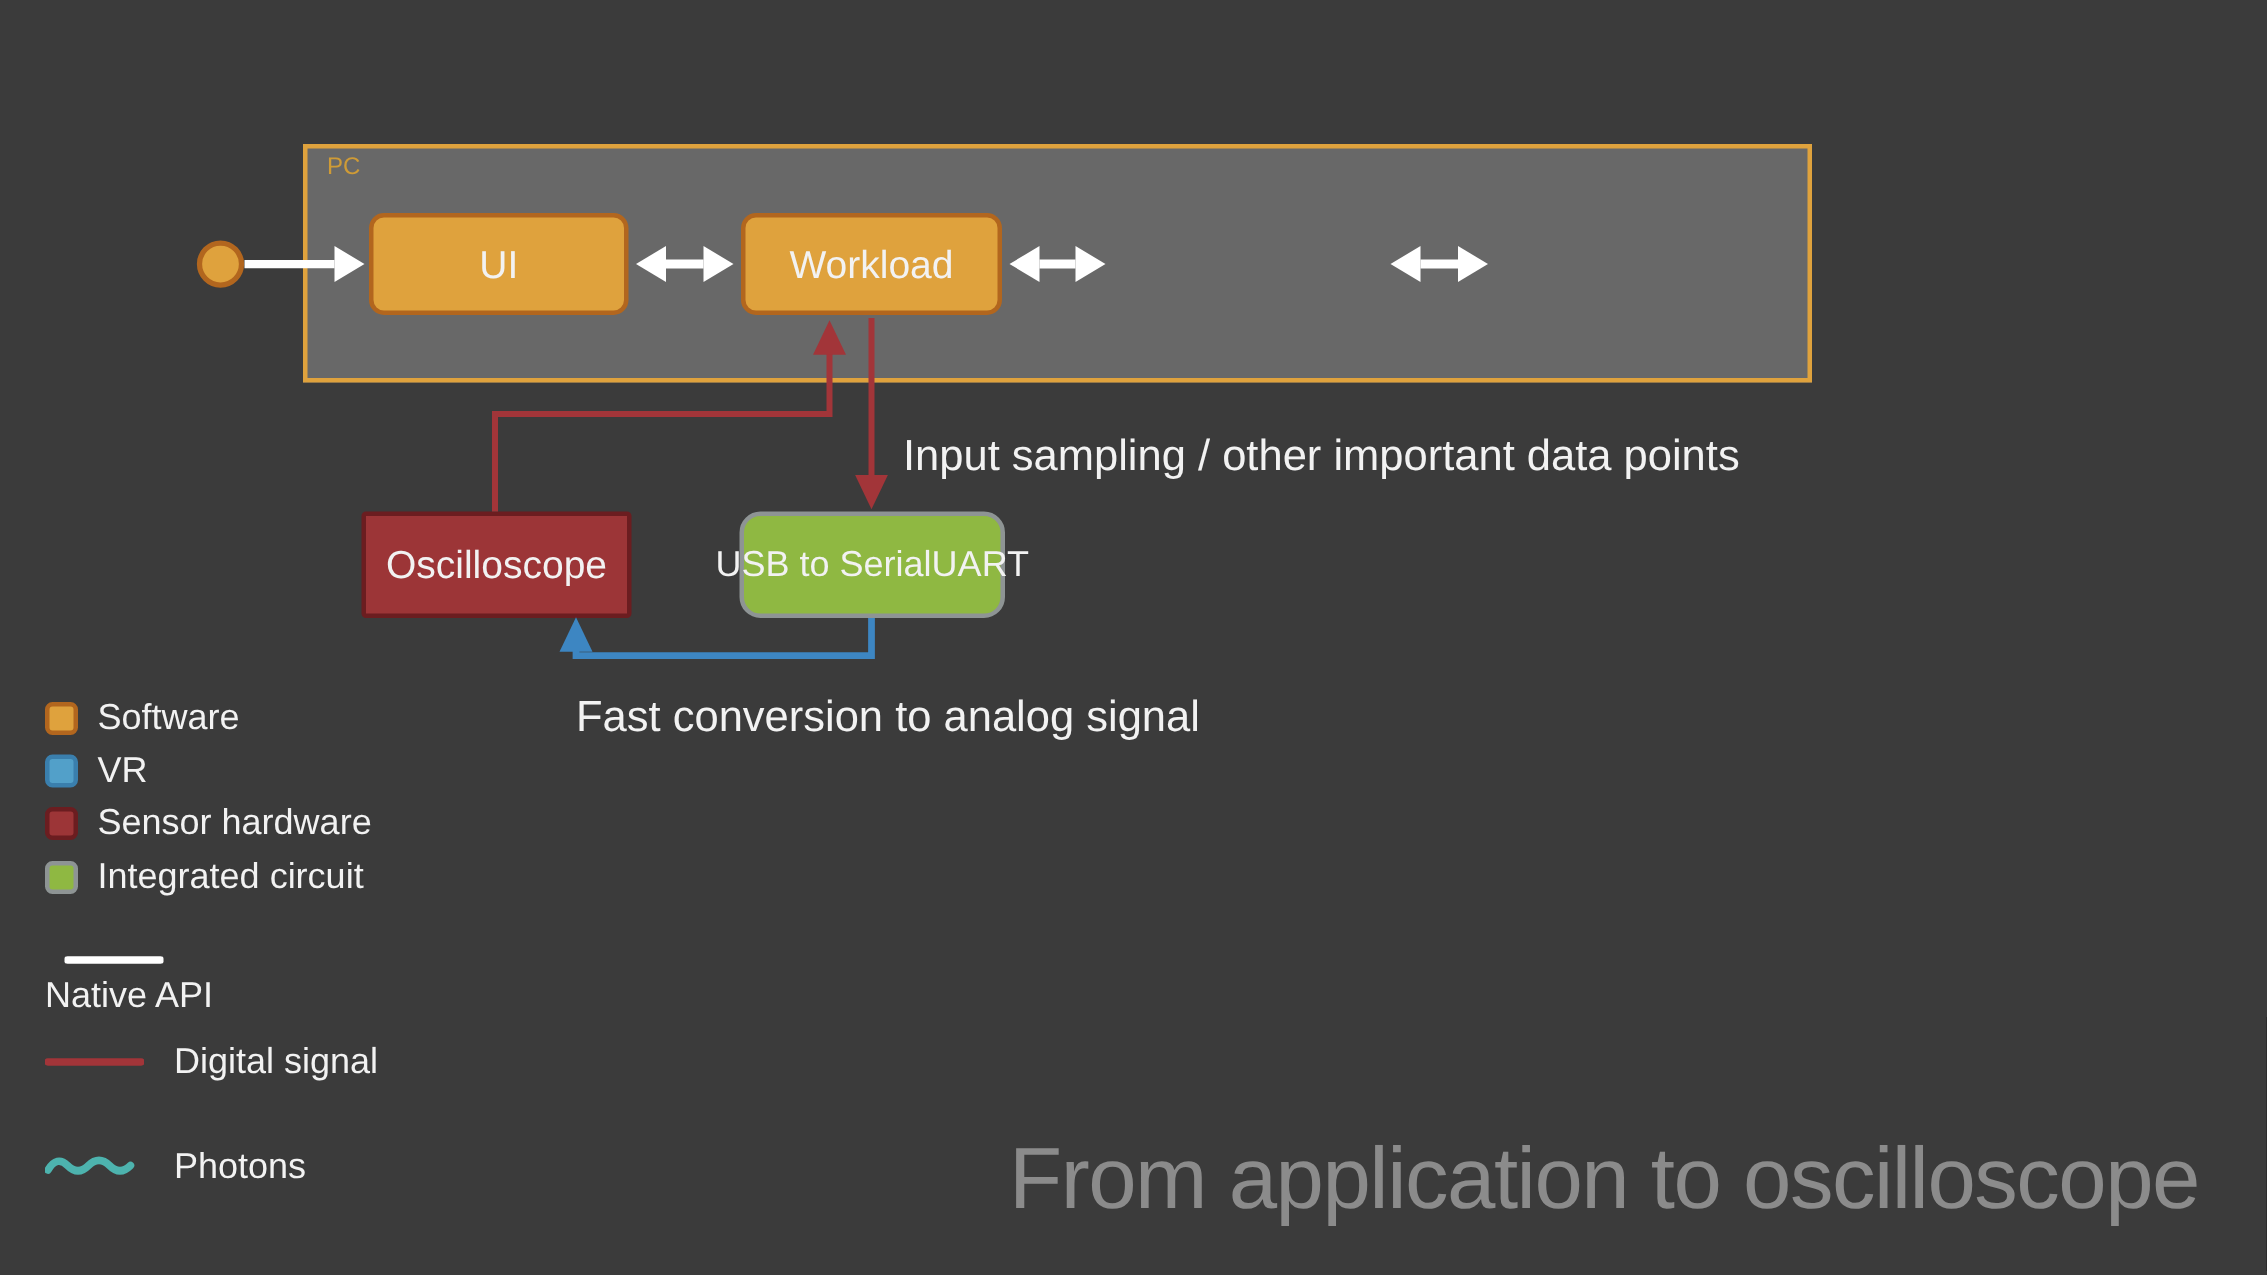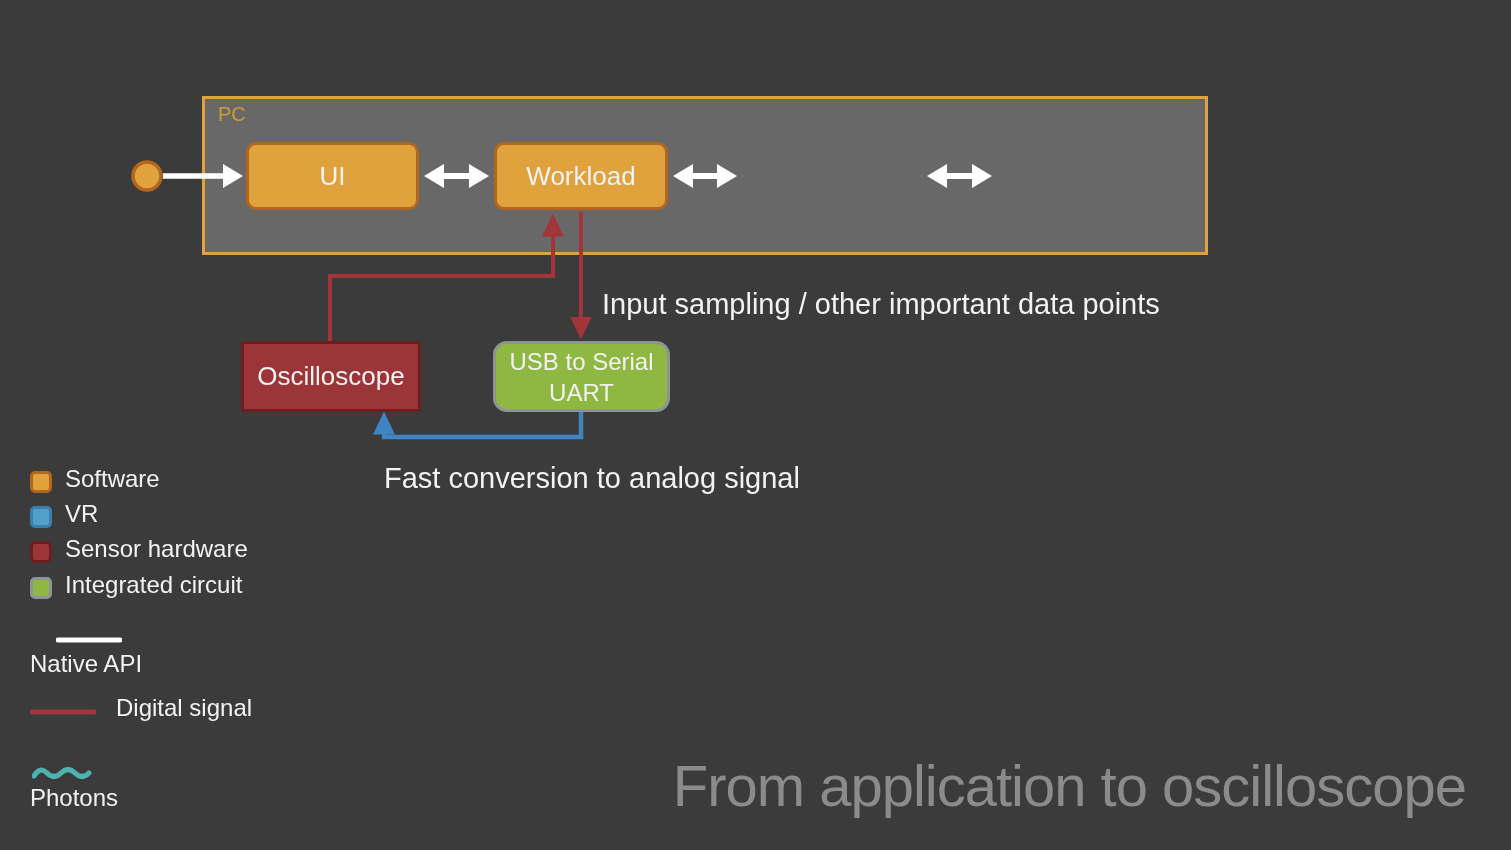--- a/index.html
+++ b/index.html
@@ -15,48 +15,48 @@
   .canvas{
     position:relative;width:1511px;height:850px;overflow:hidden;
     background:var(--c-background);
     font-family:"Liberation Sans",sans-serif;color:var(--c-text);
   }
   .overlay{position:absolute;left:0;top:0;pointer-events:none;}
   .pc-box{
     position:absolute;left:202px;top:96px;width:1006px;height:159px;box-sizing:border-box;
     border:3px solid var(--c-software);background:var(--c-panel);
   }
-  .pc-label{position:absolute;left:13px;top:4px;font-size:20px;color:var(--c-pc_label);}
+  .pc-label{position:absolute;left:13px;top:4px;font-size:16px;color:var(--c-pc_label);}
   .node{
     position:absolute;box-sizing:border-box;display:flex;align-items:center;justify-content:center;
     color:var(--c-text);white-space:nowrap;
   }
   .sw-node{
     top:142px;height:68px;background:var(--c-software);
     border:3px solid var(--c-software_border);border-radius:10px;font-size:26px;
   }
   .node-ui{left:246px;width:173px;}
   .node-workload{left:494px;width:174px;}
   .node-game{left:742px;width:180px;}
   .node-vrsdk{left:997px;width:171px;}
   .node-osc{
     left:241px;top:341px;width:180px;height:71px;background:var(--c-sensor);
     border:3px solid var(--c-sensor_border);border-radius:3px;font-size:26px;
   }
   .node-usb{
     left:493px;top:341px;width:177px;height:71px;background:var(--c-ic);
     border:3px solid var(--c-ic_border);border-radius:14px;font-size:24px;line-height:31px;
-    flex-direction:column;text-align:center;
+    flex-direction:row;text-align:center;
   }
   .annotation{position:absolute;font-size:29px;white-space:nowrap;color:var(--c-text);}
   .ann-input{left:602px;top:288px;}
   .ann-fast{left:384px;top:462px;}
-  .legend-row{position:absolute;left:30px;display:flex;align-items:flex-end;font-size:24px;white-space:nowrap;}
+  .legend-row{position:absolute;left:30px;display:flex;align-items:center;font-size:24px;white-space:nowrap;}
   .lgs-0{top:465px;} .lgs-1{top:500px;} .lgs-2{top:535px;} .lgs-3{top:571px;}
-  .lgl-0{top:630px;flex-direction:column;} .lgl-1{top:694px;} .lgl-2{top:729px;} .lgl-3{top:764px;flex-direction:column;}
+  .lgl-0{top:630px;flex-direction:column;} .lgl-1{top:694px;} .lgl-2{top:729px;} .lgl-3{top:764px;}
   .swatch{width:22px;height:22px;box-sizing:border-box;border-radius:5px;border:3px solid;margin-right:13px;flex:none;}
   .sw-software{background:var(--c-software);border-color:var(--c-software_border);}
   .sw-vr{background:var(--c-vr);border-color:var(--c-vr_border);}
   .sw-sensor{background:var(--c-sensor);border-color:var(--c-sensor_border);}
   .sw-ic{background:var(--c-ic);border-color:var(--c-ic_border);}
   .line-swatch{width:66px;height:20px;margin-right:20px;flex:none;}
   .st-white{stroke:var(--c-native_api);}
   .st-digital{stroke:var(--c-digital);}
   .st-analog{stroke:var(--c-analog);}
   .st-photons{stroke:var(--c-photons);}

